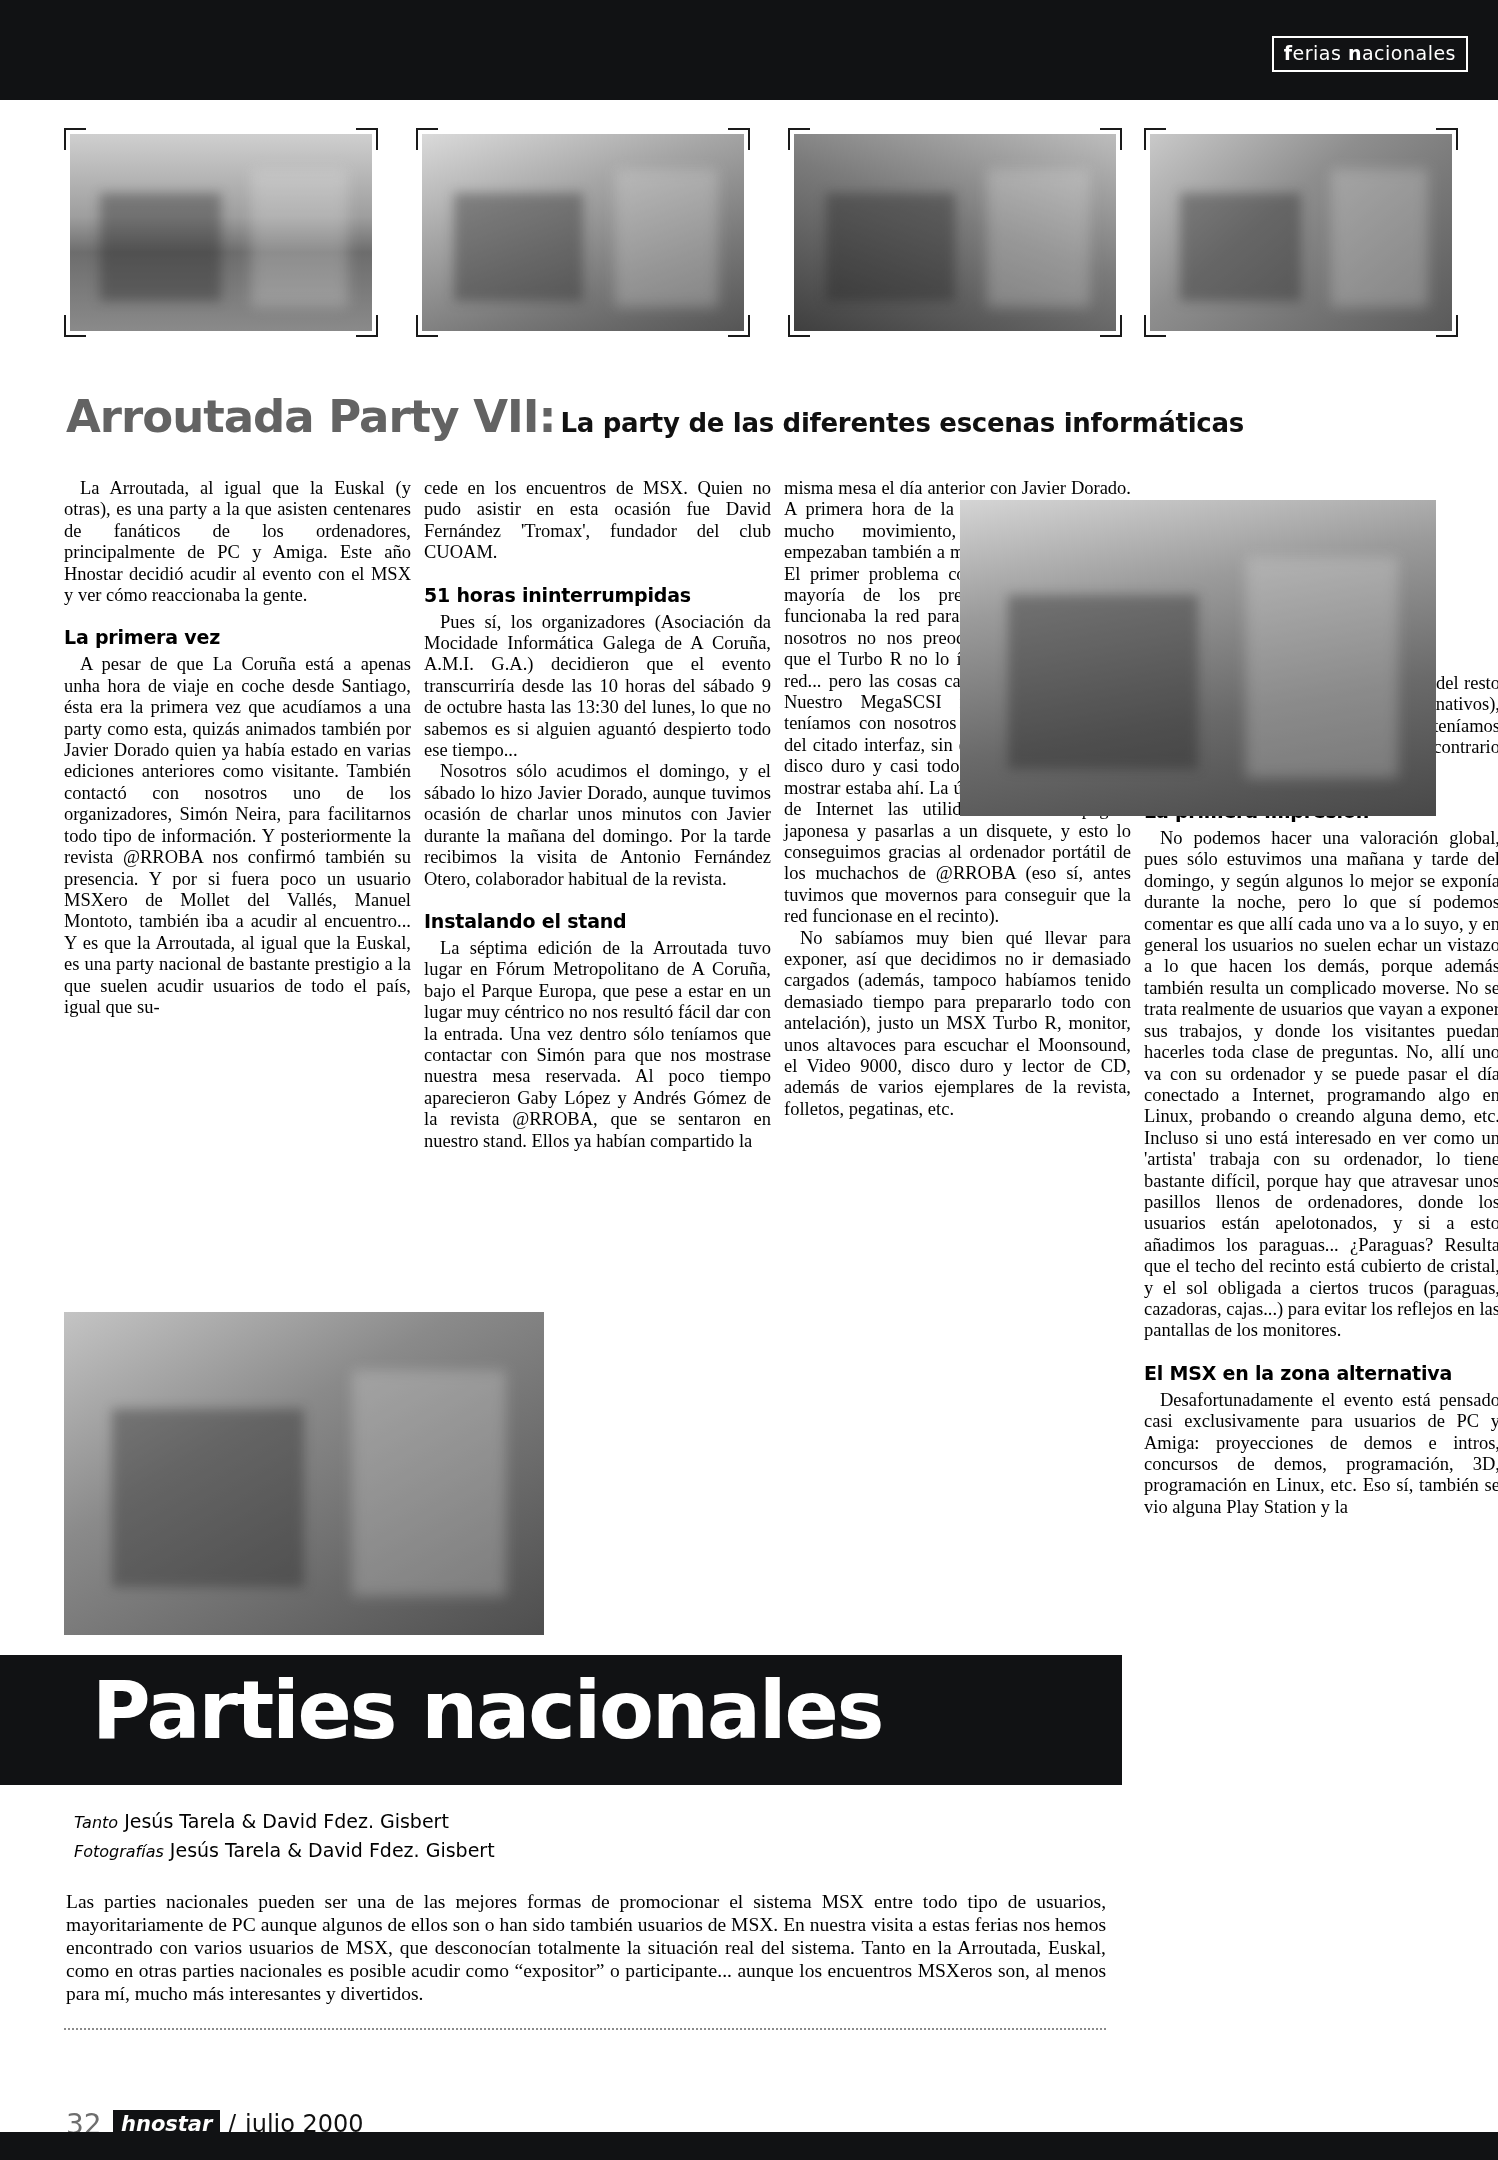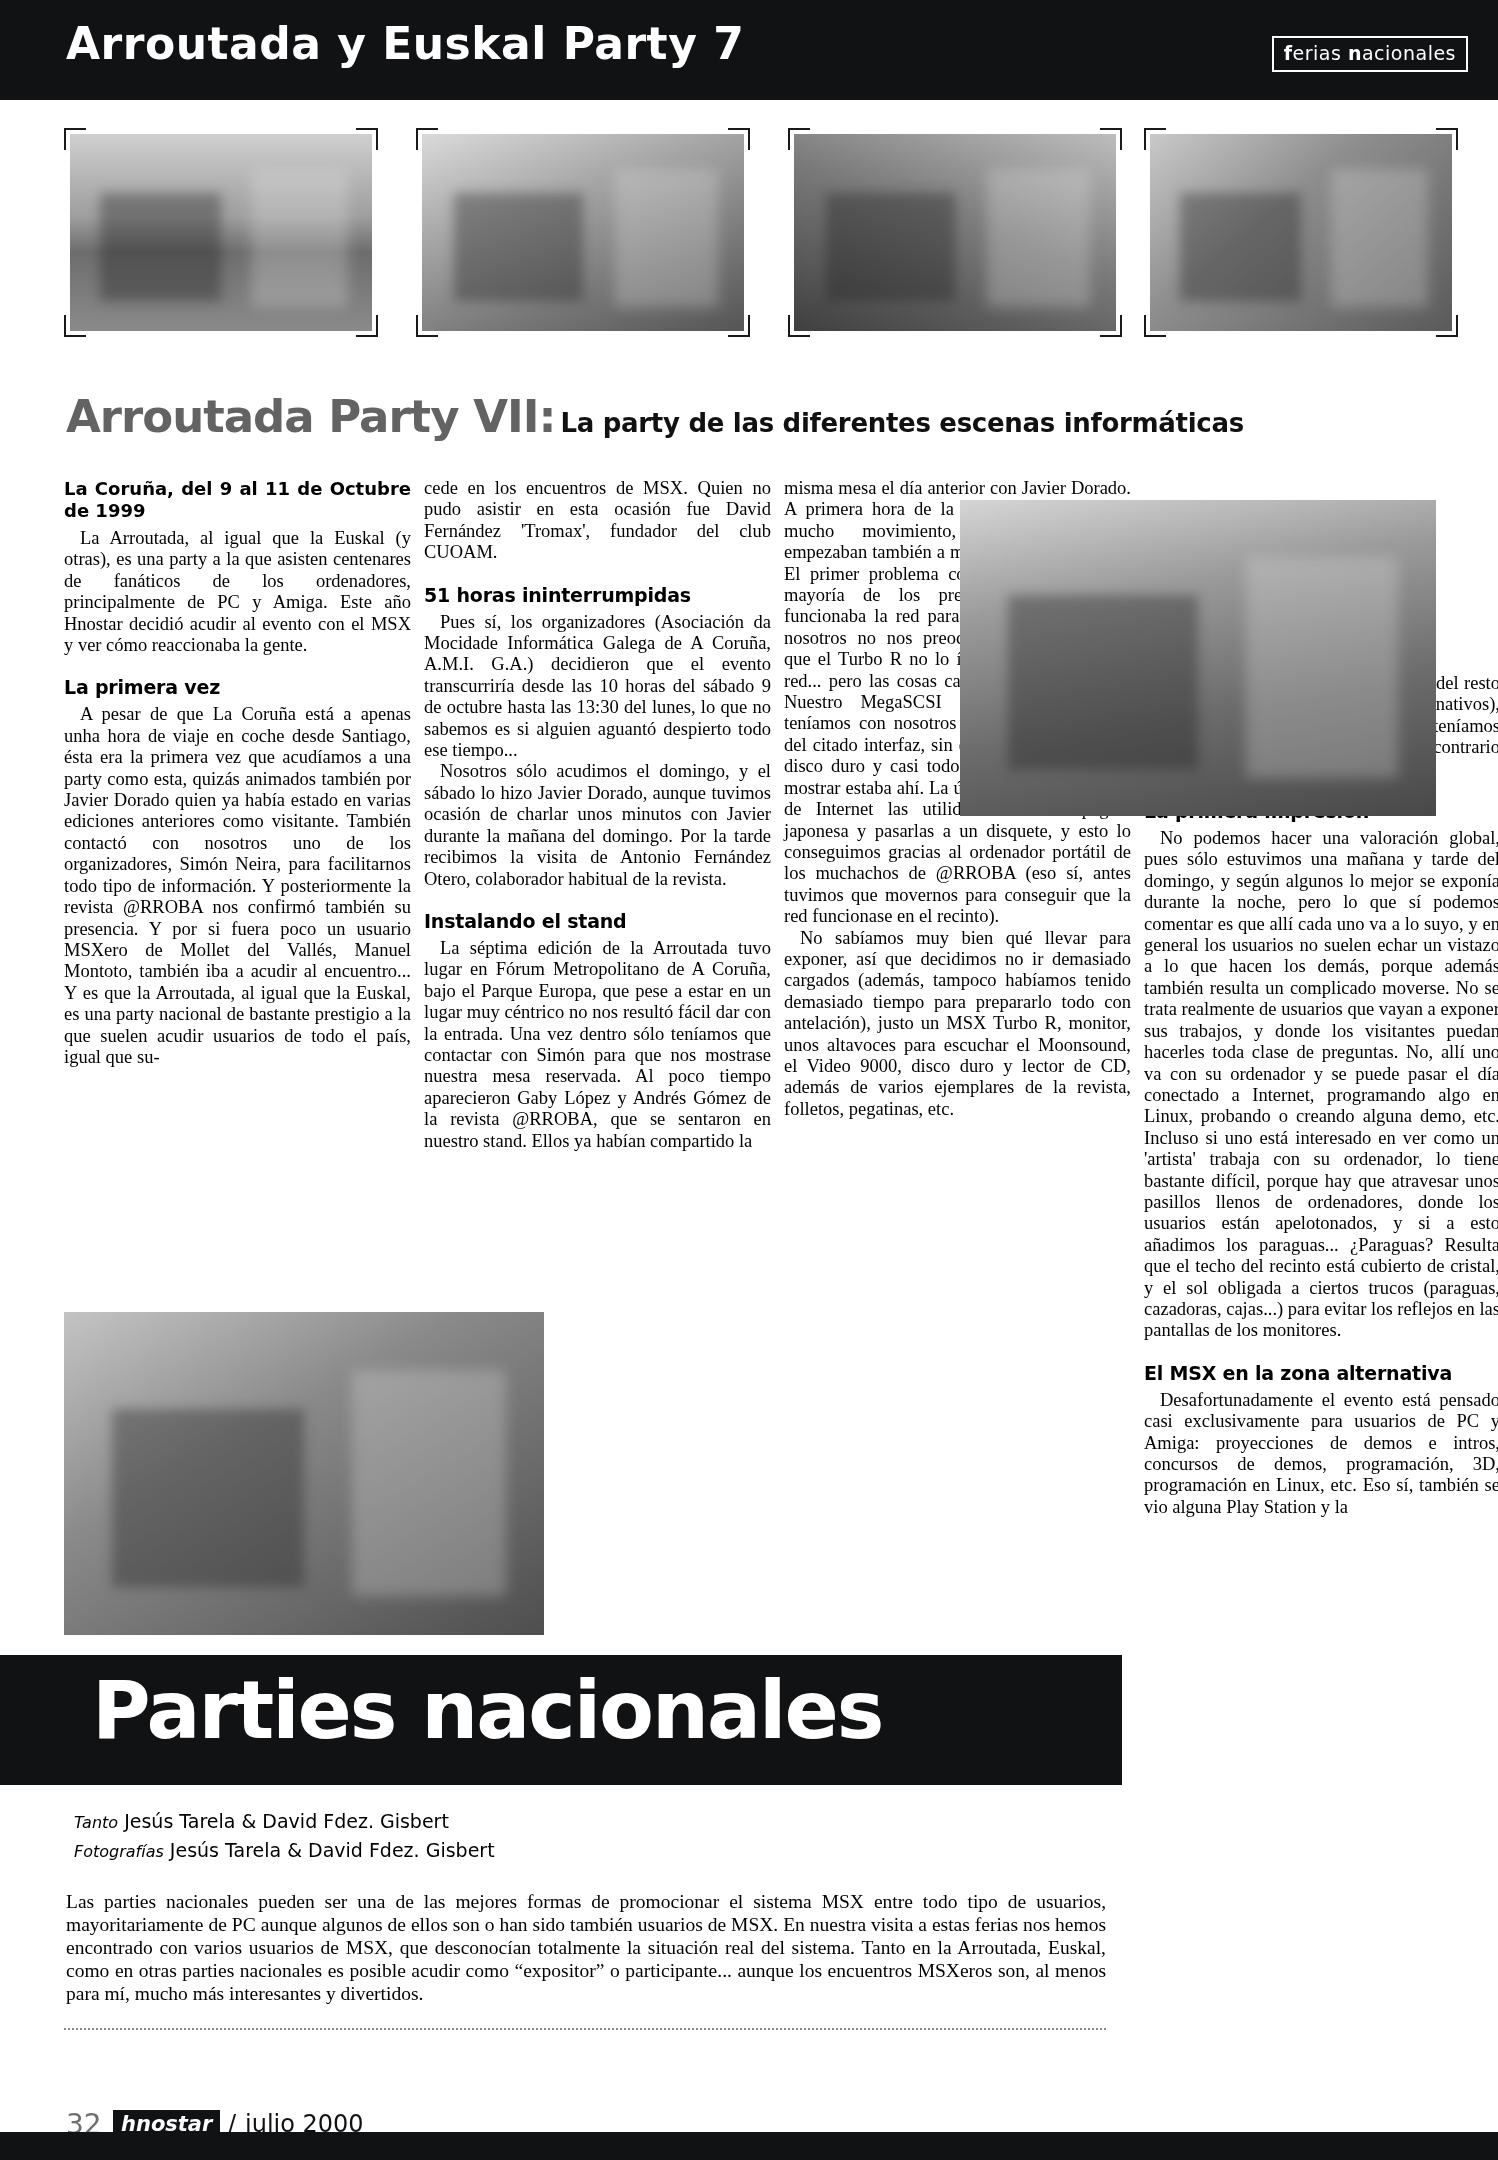--- a/index.html
+++ b/index.html
@@ -139,21 +139,20 @@
   }
   .ph-shapes::after {
     content:""; position:absolute; right:8%; top:18%; width:32%; height:70%;
     background:rgba(240,240,240,0.25); filter:blur(7px);
   }
 </style>
 </head>
 <body>
 
 <div class="masthead">
-  <div class="masthead-title">Arroutada y Euskal Party 7</div>
   <div class="masthead-tag">
     <b>f</b><span>erias </span><b>n</b><span>acionales</span>
   </div>
 </div>
 
 <div class="photostrip">
   <div class="photo-wrap" style="left:66px; top:18px; width:310px; height:205px;">
     <div class="photo ph-a ph-shapes" style="left:4px; top:4px; width:302px; height:197px;"></div>
     <div class="corner c-tl"></div>
     <div class="corner c-tr"></div>
@@ -184,21 +183,20 @@
 </div>
 
 <div class="headline">
   <span class="h-main">Arroutada Party VII:</span>
   <span class="h-sub">La party de las diferentes escenas informáticas</span>
 </div>
 
 <div class="cols">
 
   <div class="col" id="col1">
-    <h4>La Coruña, del 9 al 11 de Octubre de 1999</h4>
     <p>La Arroutada, al igual que la Euskal (y otras), es una party a la que asisten centenares de fanáticos de los ordenadores, principalmente de PC y Amiga. Este año Hnostar decidió acudir al evento con el MSX y ver cómo reaccionaba la gente.</p>
     <h3>La primera vez</h3>
     <p>A pesar de que La Coruña está a apenas unha hora de viaje en coche desde Santiago, ésta era la primera vez que acudíamos a una party como esta, quizás animados también por Javier Dorado quien ya había estado en varias ediciones anteriores como visitante. También contactó con nosotros uno de los organizadores, Simón Neira, para facilitarnos todo tipo de información. Y posteriormente la revista @RROBA nos confirmó también su presencia. Y por si fuera poco un usuario MSXero de Mollet del Vallés, Manuel Montoto, también iba a acudir al encuentro... Y es que la Arroutada, al igual que la Euskal, es una party nacional de bastante prestigio a la que suelen acudir usuarios de todo el país, igual que su-</p>
   </div>
 
   <div class="col" id="col2">
     <p class="noind">cede en los encuentros de MSX. Quien no pudo asistir en esta ocasión fue David Fernández 'Tromax', fundador del club CUOAM.</p>
     <h3>51 horas ininterrumpidas</h3>
     <p>Pues sí, los organizadores (Asociación da Mocidade Informática Galega de A Coruña, A.M.I. G.A.) decidieron que el evento transcurriría desde las 10 horas del sábado 9 de octubre hasta las 13:30 del lunes, lo que no sabemos es si alguien aguantó despierto todo ese tiempo...</p>
     <p>Nosotros sólo acudimos el domingo, y el sábado lo hizo Javier Dorado, aunque tuvimos ocasión de charlar unos minutos con Javier durante la mañana del domingo. Por la tarde recibimos la visita de Antonio Fernández Otero, colaborador habitual de la revista.</p>

